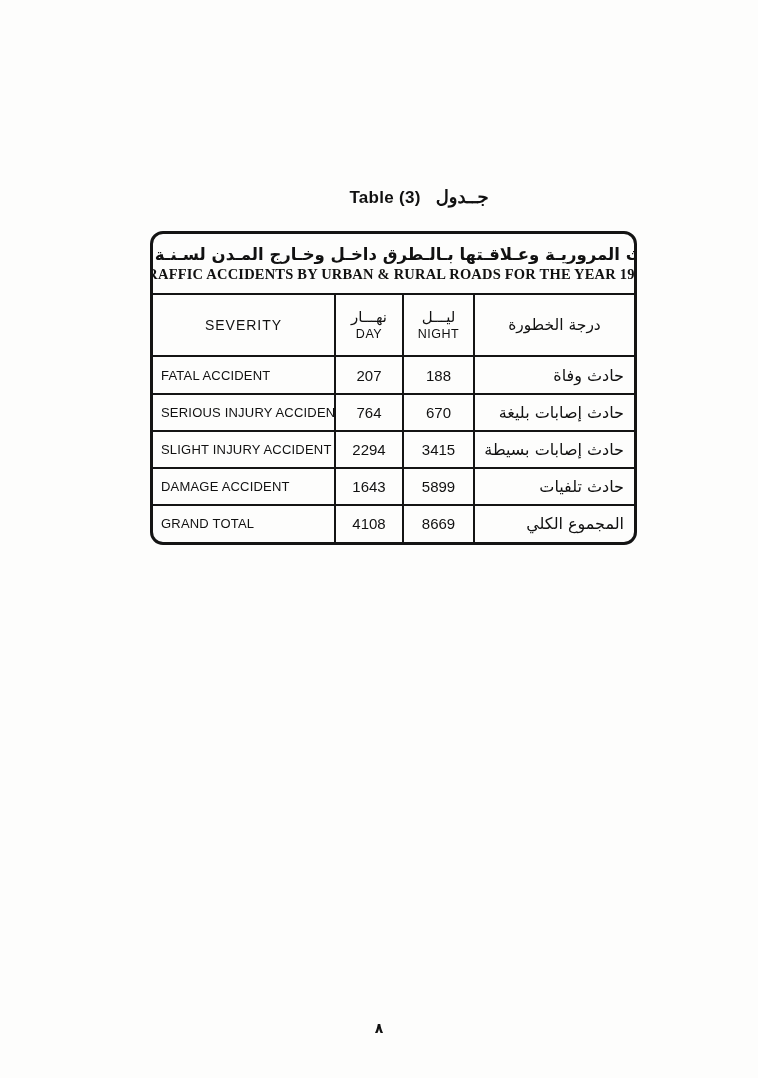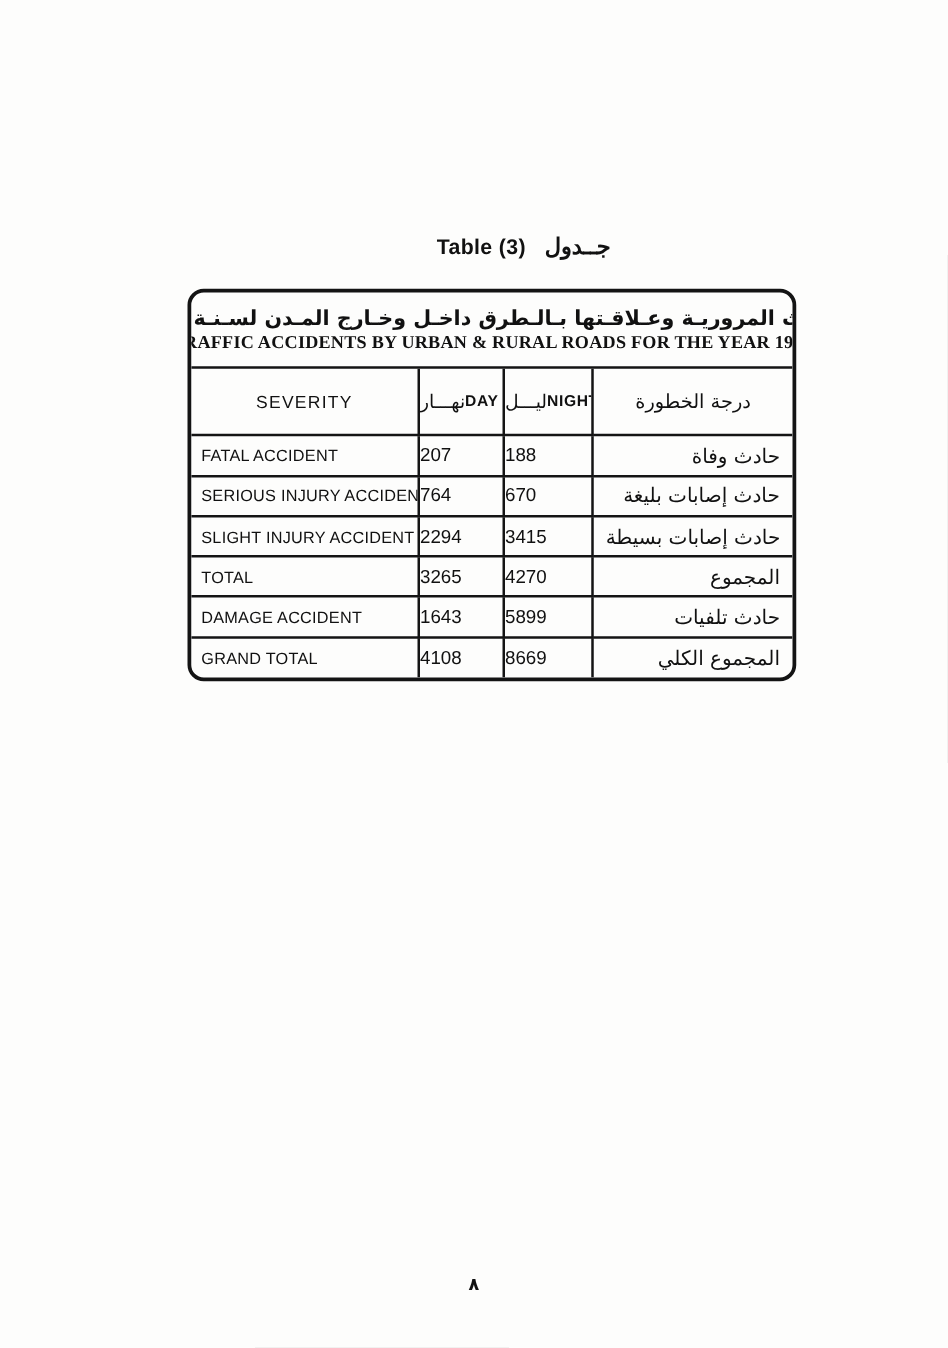--- a/index.html
+++ b/index.html
@@ -79,37 +79,37 @@
   table.grid tr:first-child > * { border-top: none; }
   table.grid tr:last-child > *  { border-bottom: none; }
 
   tr.hdr { height: 53px; }
   tr.row { height: 32px; }
 
   th.c-sev {
     text-align: center;
     font-size: 14px; letter-spacing: 1px; margin-top: 46px;
   }
-  .hdr-stack { display: flex; flex-direction: row; align-items: center; line-height: 1.1; }
+  .hdr-stack { display: flex; flex-direction: column; align-items: center; line-height: 1.1; }
   .hdr-stack .ar {
     font-family: "DejaVu Sans", sans-serif;
     font-size: 15px; direction: rtl;
   }
-  .hdr-stack .en { font-size: 12.5px; letter-spacing: 0.5px; margin-top: 2px; font-weight: bold; }
+  .hdr-stack .en { font-size: 12.5px; letter-spacing: 0.5px; margin-top: 2px; }
   th.c-ar {
     font-family: "DejaVu Sans", sans-serif;
     font-size: 15.5px; text-align: center; direction: rtl;
   }
 
   td.c-label {
     text-align: left; padding-left: 8px;
     font-size: 13px; font-weight: 700; letter-spacing: 0.2px;
     white-space: nowrap;
   }
-  td.c-num { text-align: left; font-size: 15px; }
+  td.c-num { text-align: center; font-size: 15px; }
   td.c-arv {
     font-family: "DejaVu Sans", sans-serif;
     font-size: 16px; text-align: right; direction: rtl;
     padding-right: 10px; white-space: nowrap; padding-left: 25px;
   }
 
   
   .page-number {
     position: absolute;
     top: 1020px; left: 0; width: 758px;
@@ -172,26 +172,20 @@
           <td class="c-num">670</td>
           <td class="c-arv">حادث إصابات بليغة</td>
         </tr>
         <tr class="row">
           <td class="c-label">SLIGHT INJURY ACCIDENT</td>
           <td class="c-num">2294</td>
           <td class="c-num">3415</td>
           <td class="c-arv">حادث إصابات بسيطة</td>
         </tr>
         <tr class="row">
-          <td class="c-label">TOTAL</td>
-          <td class="c-num">3265</td>
-          <td class="c-num">4270</td>
-          <td class="c-arv">المجموع</td>
-        </tr>
-        <tr class="row">
           <td class="c-label">DAMAGE ACCIDENT</td>
           <td class="c-num">1643</td>
           <td class="c-num">5899</td>
           <td class="c-arv">حادث تلفيات</td>
         </tr>
         <tr class="row">
           <td class="c-label">GRAND TOTAL</td>
           <td class="c-num">4108</td>
           <td class="c-num">8669</td>
           <td class="c-arv">المجموع الكلي</td>

